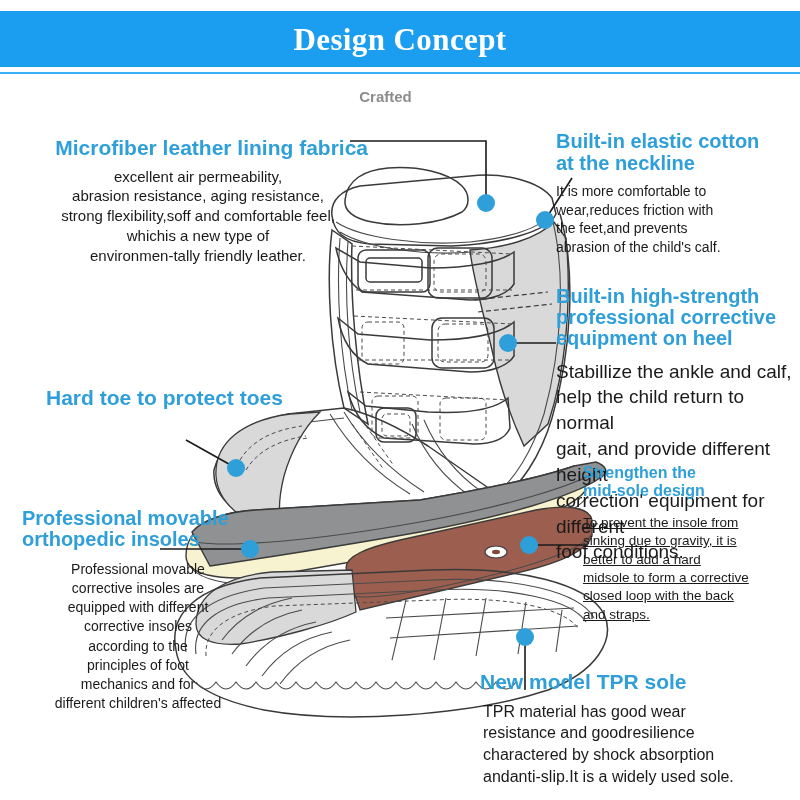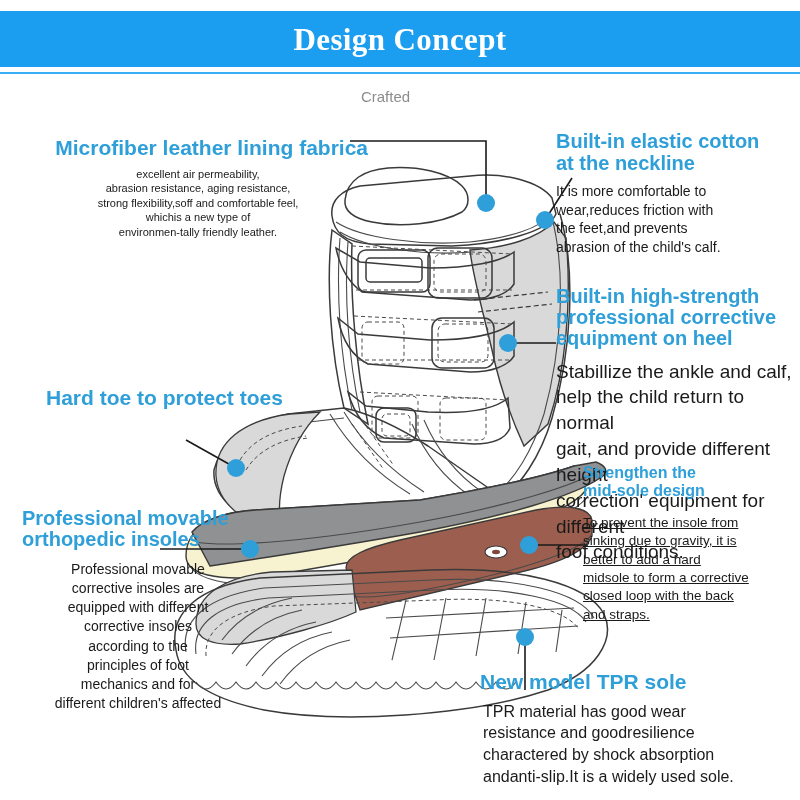--- a/index.html
+++ b/index.html
@@ -20,38 +20,38 @@
   }
   .banner-title{
     color:#ffffff;font-size:31px;font-weight:bold;letter-spacing:.4px;
     line-height:1;
   }
   .banner-underline{
     position:absolute;left:0;top:72px;width:800px;height:2px;background:#38b0f5;
   }
   .subtitle{
     position:absolute;left:0;top:88px;width:771px;text-align:center;
-    color:#8c8c8c;font-size:15px;
+    color:#8c8c8c;font-size:15px;font-weight:bold;
   }
 
   
   .ann{position:absolute;}
   .ann .h{
     color:#2e9fd8;font-size:20px;font-weight:bold;line-height:1.12;
     margin:0 0 7px 0;white-space:pre-line;
   }
   .ann .b{
     color:#1a1a1a;font-size:14px;line-height:1.30;white-space:pre-line;
   }
   .ta-l{text-align:left;} .ta-c{text-align:center;}
 
   
   #b-microfiber{left:28px;top:136px;width:340px;}
   #b-microfiber .h{font-size:21px;text-align:right;}
-  #b-microfiber .b{text-align:center;font-size:11px;line-height:1.32;}
+  #b-microfiber .b{text-align:center;font-size:15px;line-height:1.32;}
 
   #b-elastic{left:556px;top:130px;width:244px;}
   #b-elastic .h{font-size:20px;}
   #b-elastic .b{font-size:14px;line-height:1.34;}
 
   #b-heel{left:556px;top:286px;width:244px;}
   #b-heel .h{font-size:20px;line-height:1.06;}
   #b-heel .b{font-size:19px;line-height:1.36;margin-top:9px;}
 
   #b-hardtoe{left:46px;top:386px;width:300px;}

